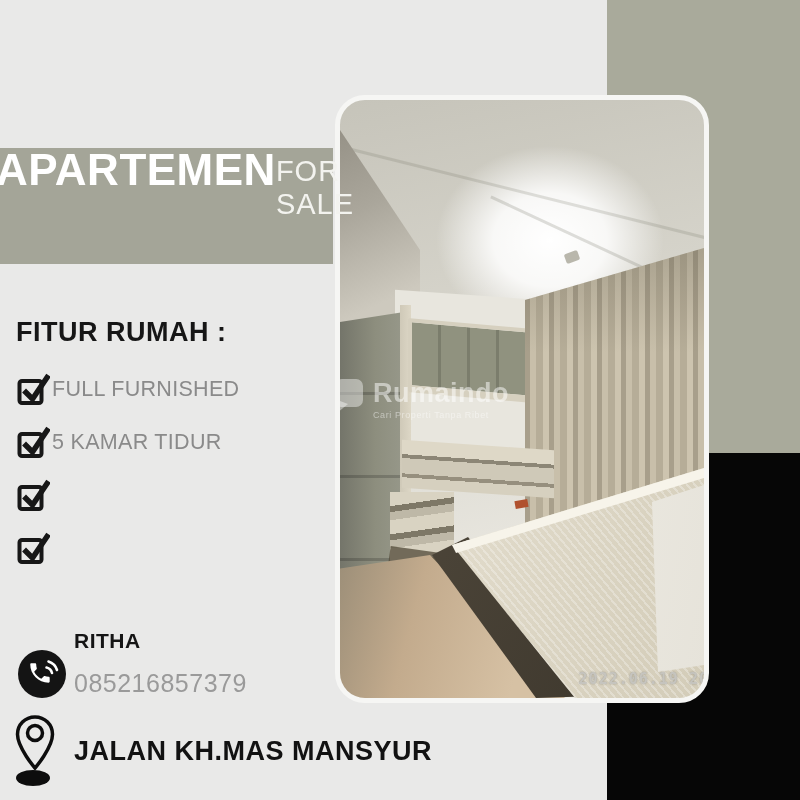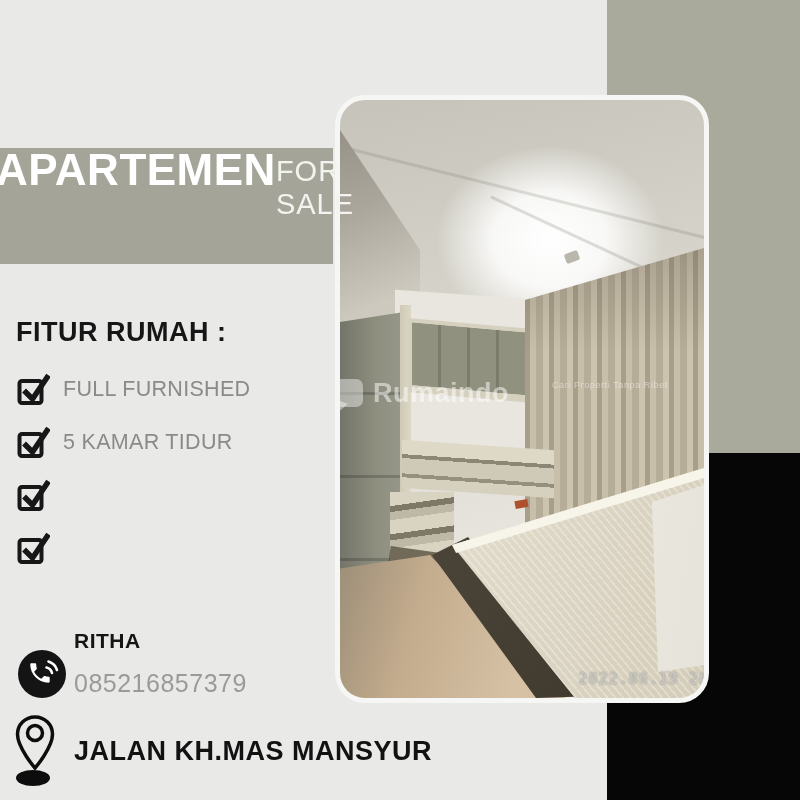--- a/index.html
+++ b/index.html
@@ -14,21 +14,21 @@
 
   
   .banner{position:absolute;left:0;top:148px;width:333px;height:116px;background:#a4a598;
     display:flex;justify-content:center;padding-left:17px;box-sizing:border-box;}
   .banner-title{font-size:44px;font-weight:bold;color:#ffffff;line-height:1;letter-spacing:.5px;}
   .banner-sub{font-size:29px;font-weight:normal;color:#f3f3ef;margin-top:7px;letter-spacing:1px;}
 
   
   .features{position:absolute;left:16px;top:316px;width:310px;}
   .features-heading{font-size:27px;font-weight:bold;color:#161616;letter-spacing:.5px;line-height:1.2;}
-  .feature-row{display:flex;align-items:center;gap:13px;margin-top:19px;height:34px;}
+  .feature-row{display:flex;align-items:center;gap:2px;margin-top:19px;height:34px;}
   .feature-row.first{margin-top:24px;}
   .checkbox{width:34px;height:34px;flex:0 0 auto;}
   .feature-label{font-size:21.5px;color:#8a8a8a;letter-spacing:.3px;}
 
   
   .contact{position:absolute;left:18px;top:629px;display:flex;align-items:flex-end;gap:8px;}
   .phone-badge{width:48px;height:48px;flex:0 0 auto;}
   .contact-name{font-size:21px;font-weight:bold;color:#151515;letter-spacing:.5px;}
   .contact-phone{font-size:25px;color:#9a9a9a;margin-top:16px;letter-spacing:.5px;}
 
@@ -80,21 +80,21 @@
     clip-path:polygon(112px 445px,364px 368px,364px 598px,235px 598px);}
   .mattress-edge{inset:0;width:364px;height:598px;background:#f7f4ea;
     clip-path:polygon(112px 445px,364px 368px,364px 378px,116px 453px);}
   .nightstand{inset:0;width:364px;height:598px;
     background:linear-gradient(100deg,#f6f4ee,#e6e3da);
     clip-path:polygon(312px 402px,364px 385px,364px 565px,318px 572px);}
   .mattress-label{left:175px;top:400px;width:13px;height:8px;background:#b0512e;transform:rotate(-10deg);}
 
   .watermark{left:-6px;top:278px;display:flex;align-items:flex-start;gap:9px;position:absolute;}
   .wm-logo{position:static;width:30px;height:36px;}
-  .wm-textcol{position:static;display:flex;gap:43px;}
+  .wm-textcol{position:static;display:flex;flex-direction:column;}
   .wm-brand{position:static;font-size:27px;font-weight:bold;color:rgba(255,255,255,.5);letter-spacing:.5px;line-height:30px;}
   .wm-tagline{position:static;font-size:9px;color:rgba(255,255,255,.45);letter-spacing:.6px;margin-top:2px;}
   .timestamp{right:-5px;bottom:10px;font-family:"DejaVu Sans Mono",monospace;font-weight:bold;
     font-size:15px;letter-spacing:1px;color:rgba(200,199,193,.92);text-shadow:0 0 2px rgba(40,40,40,.35);}
 </style>
 </head>
 <body>
 
 <div class="canvas">
 

